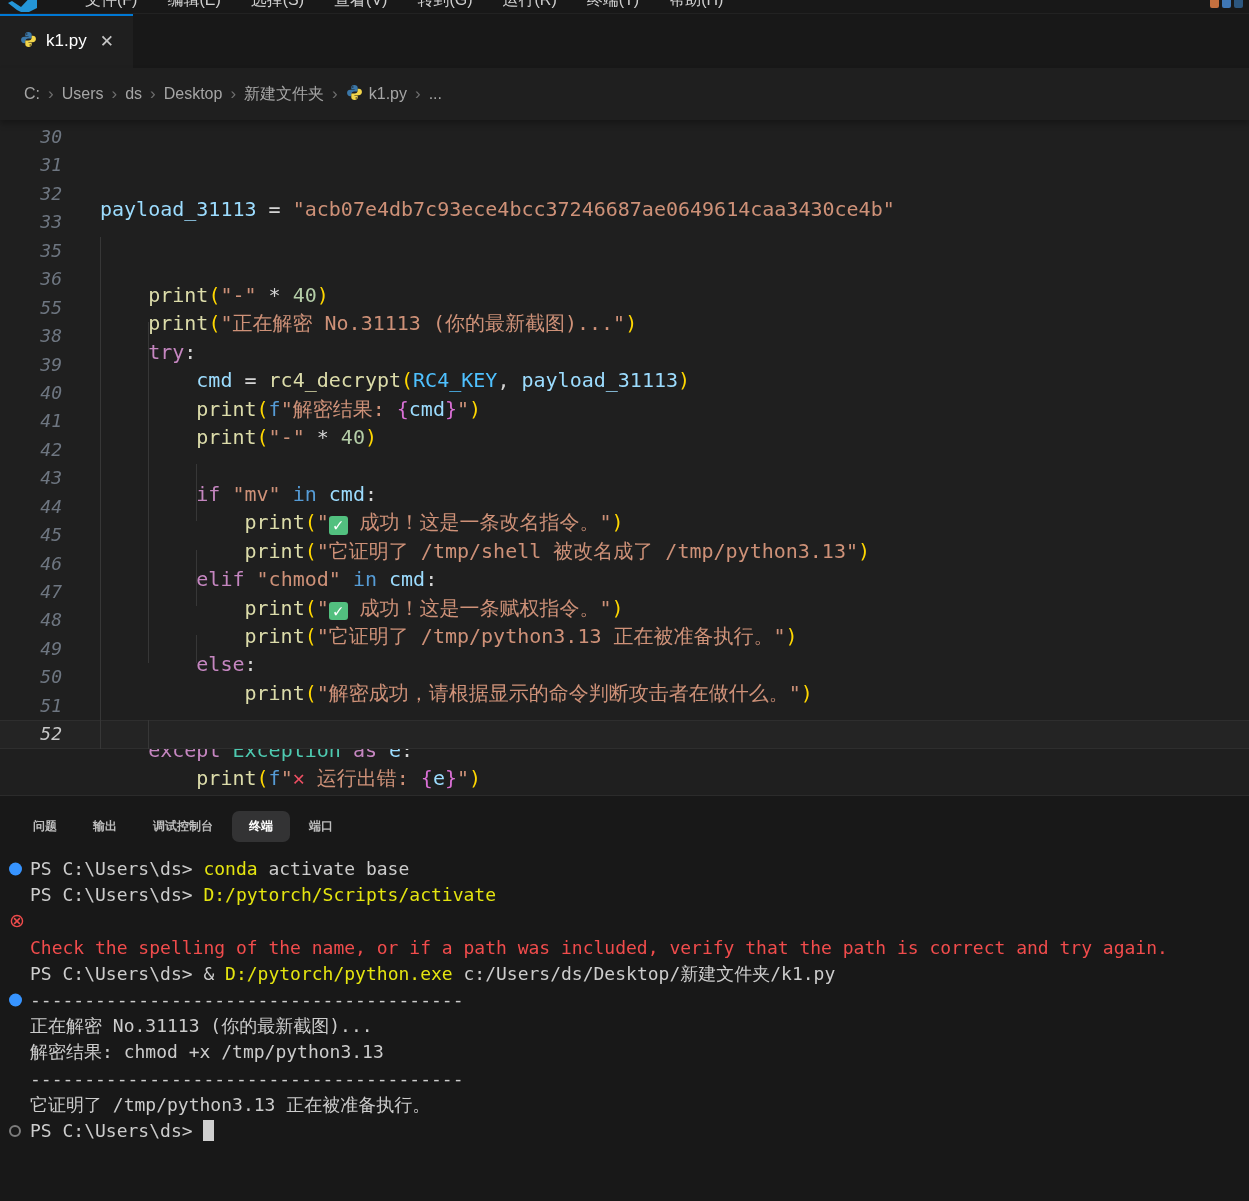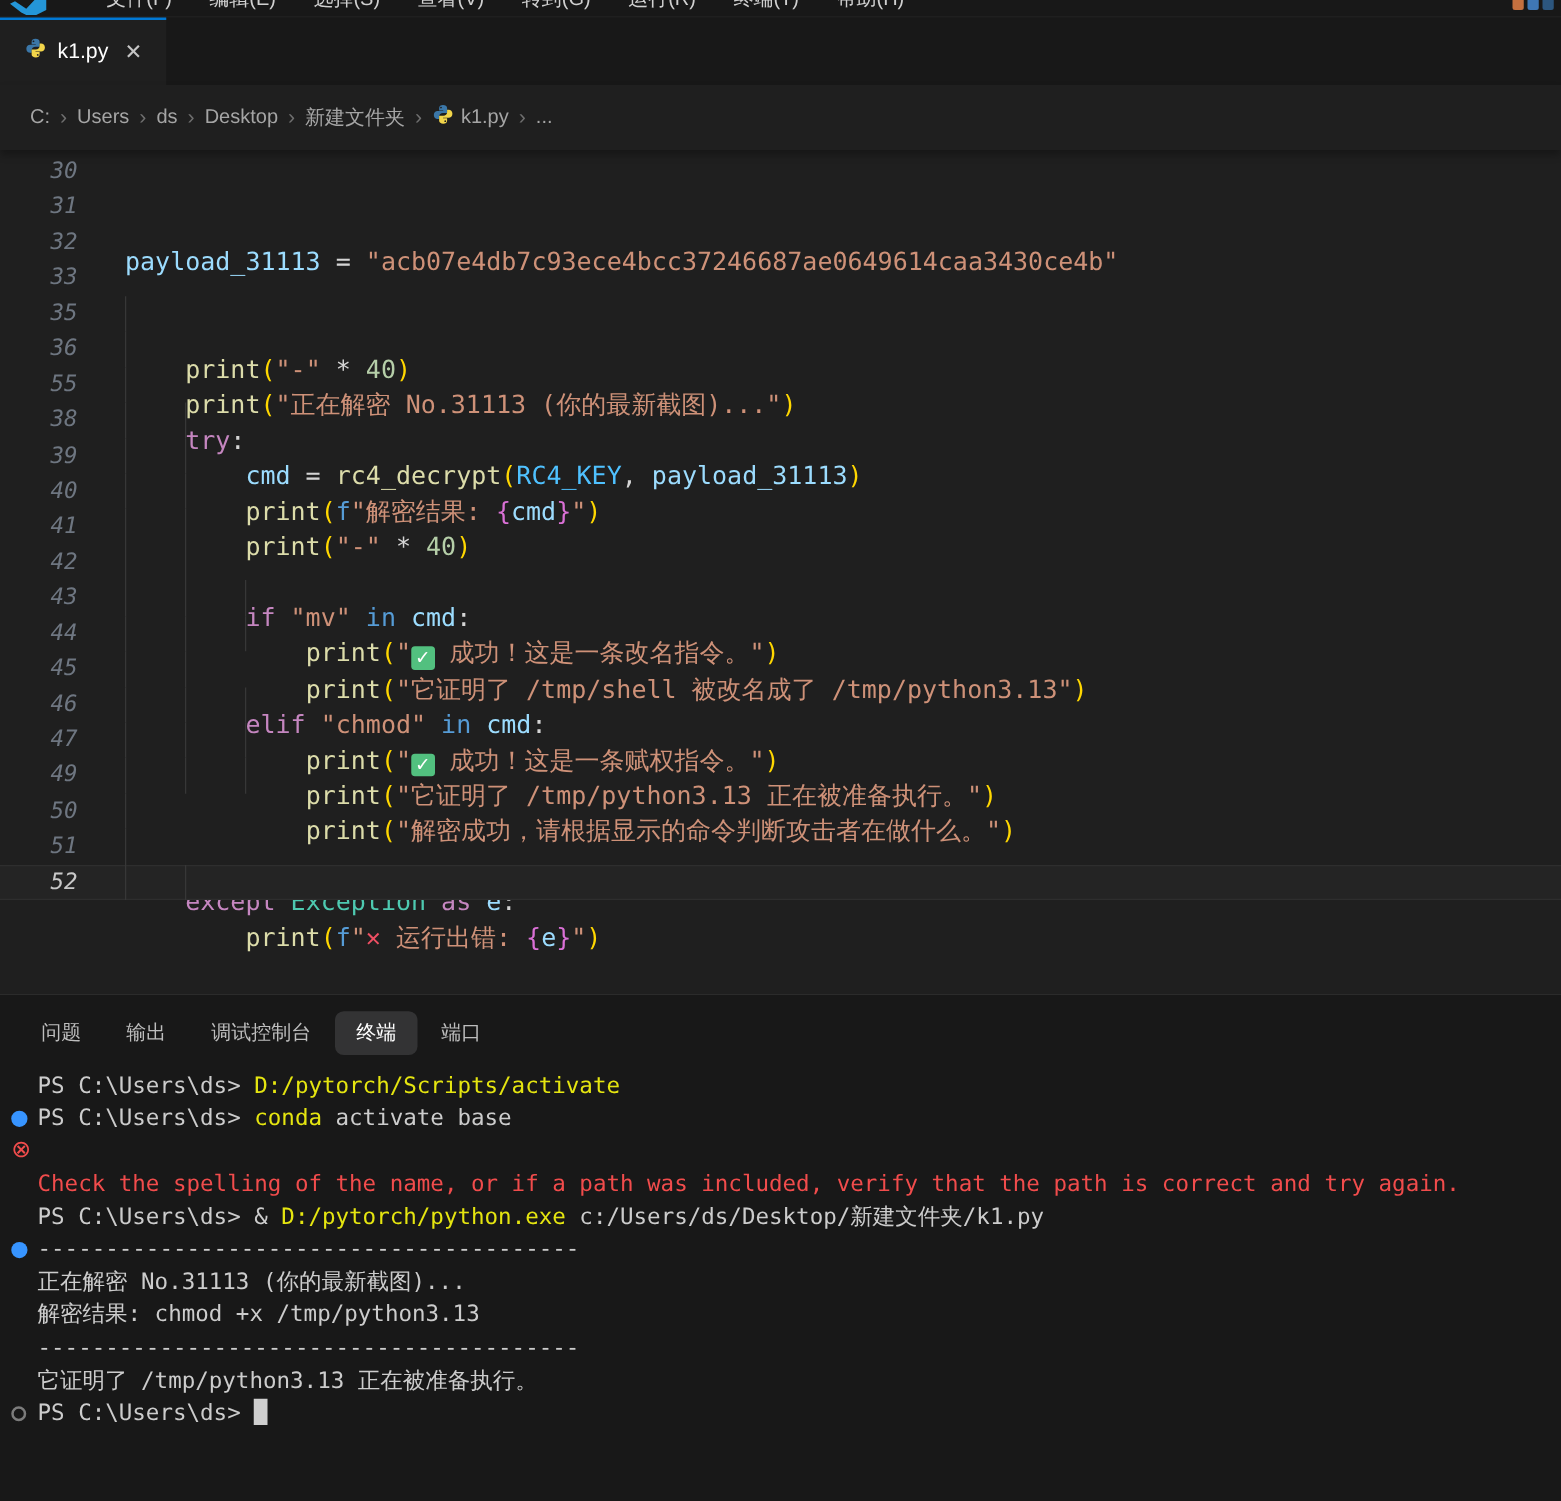--- a/index.html
+++ b/index.html
@@ -39,21 +39,21 @@
   .c-v{color:#9cdcfe} .c-o{color:#d4d4d4} .c-s{color:#ce9178} .c-k{color:#c586c0}
   .c-f{color:#dcdcaa} .c-n{color:#b5cea8} .c-C{color:#4fc1ff} .c-b{color:#569cd6}
   .c-t2{color:#4ec9b0} .c-p1{color:#ffd700} .c-p2{color:#da70d6} .c-w{color:#cccccc}
   .c-y{color:#e5e510} .c-r{color:#f14c4c}
   .c-ec{ display:inline-block; width:1.1em; height:1.1em; background:#52c07f; border-radius:3px;
          color:#ffffff; text-align:center; line-height:1.15em; font-size:.85em; vertical-align:-0.12em; }
   .c-ex{ color:#ee4f63; font-weight:bold; }
   
   .panel { position:relative; height:406px; background:#181818; border-top:1px solid #2b2b2b; }
   .panel-tabs { height:60px; display:flex; align-items:center; padding-left:16px; }
-  .panel-tab { color:#bdbdbd; font-size:16px; padding:7px 17px; margin-right:2px; border-radius:7px; cursor:pointer; white-space:nowrap; }
+  .panel-tab { color:#bdbdbd; font-size:12px; padding:7px 17px; margin-right:2px; border-radius:7px; cursor:pointer; white-space:nowrap;font-weight:bold; }
   .panel-tab.active { background:#333334; color:#ffffff; }
   
   .terminal { position:relative; font-family:"DejaVu Sans Mono","Liberation Mono",monospace; font-size:18px; color:#cccccc; }
   .tline { position:relative; height:26.2px; line-height:26.2px; padding-left:30px; white-space:pre; }
   .deco { position:absolute; left:9px; top:50%; transform:translateY(-50%); }
   .deco.ok { width:13px; height:13px; border-radius:50%; background:#3794ff; }
   .deco.pending { width:12px; height:12px; border-radius:50%; border:2px solid #7c7c7c; background:transparent; }
   .deco.err { color:#f14c4c; font-size:19px; line-height:19px; top:46%; font-family:"DejaVu Sans",sans-serif; }
   .cursor-block { display:inline-block; width:11px; height:21px; background:#cfcfcf; vertical-align:-4px; }
 </style>
@@ -142,37 +142,38 @@
       <div class="line"><div class="guide" style="left: 100px;"></div><div class="guide" style="left: 148.2px;"></div><span class="ln">38</span><span class="code"><span class="c-w">        </span><span class="c-v">cmd</span><span class="c-o"> = </span><span class="c-f">rc4_decrypt</span><span class="c-p1">(</span><span class="c-C">RC4_KEY</span><span class="c-o">, </span><span class="c-v">payload_31113</span><span class="c-p1">)</span></span></div>
       <div class="line"><div class="guide" style="left: 100px;"></div><div class="guide" style="left: 148.2px;"></div><span class="ln">39</span><span class="code"><span class="c-w">        </span><span class="c-f">print</span><span class="c-p1">(</span><span class="c-b">f</span><span class="c-s">"解密结果: </span><span class="c-p2">{</span><span class="c-v">cmd</span><span class="c-p2">}</span><span class="c-s">"</span><span class="c-p1">)</span></span></div>
       <div class="line"><div class="guide" style="left: 100px;"></div><div class="guide" style="left: 148.2px;"></div><span class="ln">40</span><span class="code"><span class="c-w">        </span><span class="c-f">print</span><span class="c-p1">(</span><span class="c-s">"-"</span><span class="c-o"> * </span><span class="c-n">40</span><span class="c-p1">)</span></span></div>
       <div class="line"><div class="guide" style="left: 100px;"></div><div class="guide" style="left: 148.2px;"></div><span class="ln">41</span><span class="code"></span></div>
       <div class="line"><div class="guide" style="left: 100px;"></div><div class="guide" style="left: 148.2px;"></div><span class="ln">42</span><span class="code"><span class="c-w">        </span><span class="c-k">if </span><span class="c-s">"mv"</span><span class="c-b"> in </span><span class="c-v">cmd</span><span class="c-o">:</span></span></div>
       <div class="line"><div class="guide" style="left: 100px;"></div><div class="guide" style="left: 148.2px;"></div><div class="guide" style="left: 196.4px;"></div><span class="ln">43</span><span class="code"><span class="c-w">            </span><span class="c-f">print</span><span class="c-p1">(</span><span class="c-s">"</span><span class="c-ec">✓</span><span class="c-s"> 成功！这是一条改名指令。"</span><span class="c-p1">)</span></span></div>
       <div class="line"><div class="guide" style="left: 100px;"></div><div class="guide" style="left: 148.2px;"></div><div class="guide" style="left: 196.4px;"></div><span class="ln">44</span><span class="code"><span class="c-w">            </span><span class="c-f">print</span><span class="c-p1">(</span><span class="c-s">"它证明了 /tmp/shell 被改名成了 /tmp/python3.13"</span><span class="c-p1">)</span></span></div>
       <div class="line"><div class="guide" style="left: 100px;"></div><div class="guide" style="left: 148.2px;"></div><span class="ln">45</span><span class="code"><span class="c-w">        </span><span class="c-k">elif </span><span class="c-s">"chmod"</span><span class="c-b"> in </span><span class="c-v">cmd</span><span class="c-o">:</span></span></div>
       <div class="line"><div class="guide" style="left: 100px;"></div><div class="guide" style="left: 148.2px;"></div><div class="guide" style="left: 196.4px;"></div><span class="ln">46</span><span class="code"><span class="c-w">            </span><span class="c-f">print</span><span class="c-p1">(</span><span class="c-s">"</span><span class="c-ec">✓</span><span class="c-s"> 成功！这是一条赋权指令。"</span><span class="c-p1">)</span></span></div>
       <div class="line"><div class="guide" style="left: 100px;"></div><div class="guide" style="left: 148.2px;"></div><div class="guide" style="left: 196.4px;"></div><span class="ln">47</span><span class="code"><span class="c-w">            </span><span class="c-f">print</span><span class="c-p1">(</span><span class="c-s">"它证明了 /tmp/python3.13 正在被准备执行。"</span><span class="c-p1">)</span></span></div>
+      <div class="line"><div class="guide" style="left: 100px;"></div><div class="guide" style="left: 148.2px;"></div><span class="ln">48</span><span class="code"><span class="c-w">        </span><span class="c-k">else</span><span class="c-o">:</span></span></div>
       <div class="line"><div class="guide" style="left: 100px;"></div><div class="guide" style="left: 148.2px;"></div><div class="guide" style="left: 196.4px;"></div><span class="ln">49</span><span class="code"><span class="c-w">            </span><span class="c-f">print</span><span class="c-p1">(</span><span class="c-s">"解密成功，请根据显示的命令判断攻击者在做什么。"</span><span class="c-p1">)</span></span></div>
       <div class="line"><div class="guide" style="left: 100px;"></div><span class="ln">50</span><span class="code"></span></div>
       <div class="line"><div class="guide" style="left: 100px;"></div><span class="ln">51</span><span class="code"><span class="c-w">    </span><span class="c-k">except </span><span class="c-t2">Exception</span><span class="c-k"> as </span><span class="c-v">e</span><span class="c-o">:</span></span></div>
       <div class="line current"><div class="guide" style="left: 100px;"></div><div class="guide" style="left: 148.2px;"></div><span class="ln">52</span><span class="code"><span class="c-w">        </span><span class="c-f">print</span><span class="c-p1">(</span><span class="c-b">f</span><span class="c-s">"</span><span class="c-ex">✕</span><span class="c-s"> 运行出错: </span><span class="c-p2">{</span><span class="c-v">e</span><span class="c-p2">}</span><span class="c-s">"</span><span class="c-p1">)</span></span></div>
     </div>
 
   <div class="panel">
     <div class="panel-tabs">
         <span class="panel-tab">问题</span>
         <span class="panel-tab">输出</span>
         <span class="panel-tab">调试控制台</span>
         <span class="panel-tab active">终端</span>
         <span class="panel-tab">端口</span>
       </div>
     <div class="terminal">
+        <div class="tline"><span class="deco ok"></span><span class="c-w">PS C:\Users\ds&gt; </span><span class="c-y">conda</span><span class="c-w"> activate base</span></div>
         <div class="tline"><span class="c-w">PS C:\Users\ds&gt; </span><span class="c-y">D:/pytorch/Scripts/activate</span></div>
-        <div class="tline"><span class="deco ok"></span><span class="c-w">PS C:\Users\ds&gt; </span><span class="c-y">conda</span><span class="c-w"> activate base</span></div>
         <div class="tline"><span class="deco err">⊗</span></div>
         <div class="tline"><span class="c-r">Check the spelling of the name, or if a path was included, verify that the path is correct and try again.</span></div>
         <div class="tline"><span class="c-w">PS C:\Users\ds&gt; &amp; </span><span class="c-y">D:/pytorch/python.exe</span><span class="c-w"> c:/Users/ds/Desktop/新建文件夹/k1.py</span></div>
         <div class="tline"><span class="deco ok"></span><span class="c-w">----------------------------------------</span></div>
         <div class="tline"><span class="c-w">正在解密 No.31113 (你的最新截图)...</span></div>
         <div class="tline"><span class="c-w">解密结果: chmod +x /tmp/python3.13</span></div>
         <div class="tline"><span class="c-w">----------------------------------------</span></div>
         <div class="tline"><span class="c-w">它证明了 /tmp/python3.13 正在被准备执行。</span></div>
         <div class="tline"><span class="deco pending"></span><span class="c-w">PS C:\Users\ds&gt; </span><span class="cursor-block"></span></div>
       </div>

